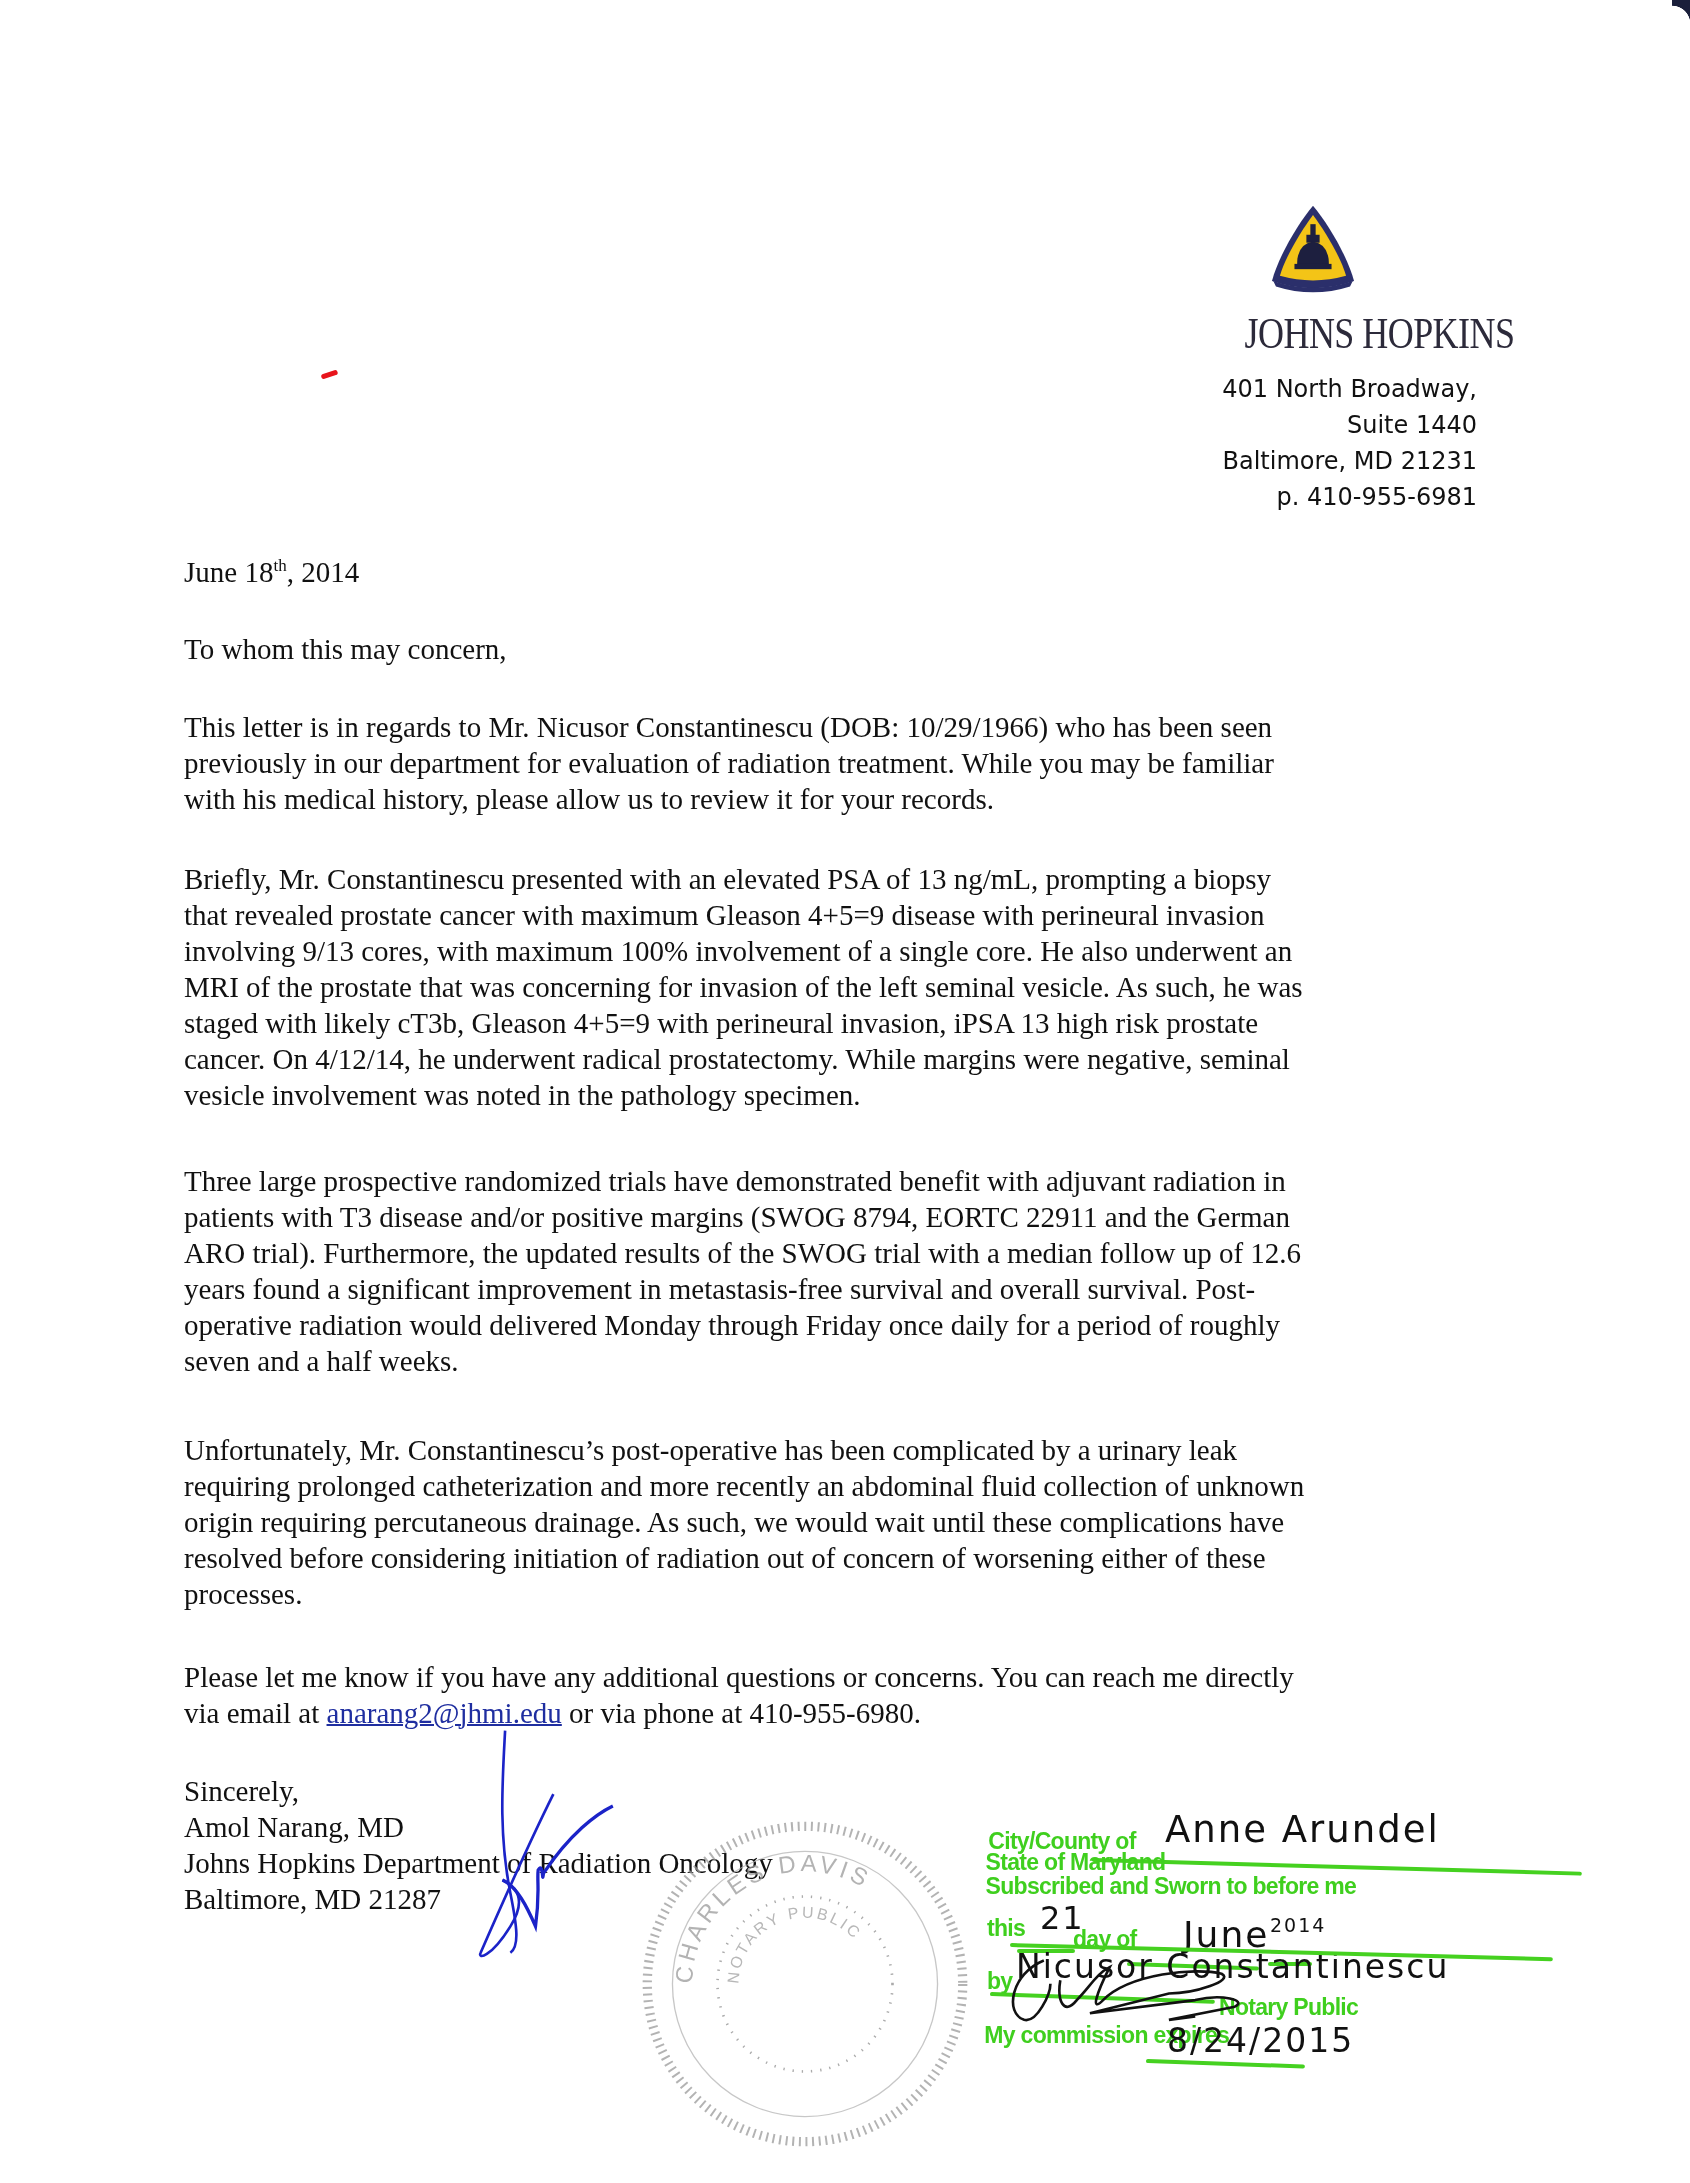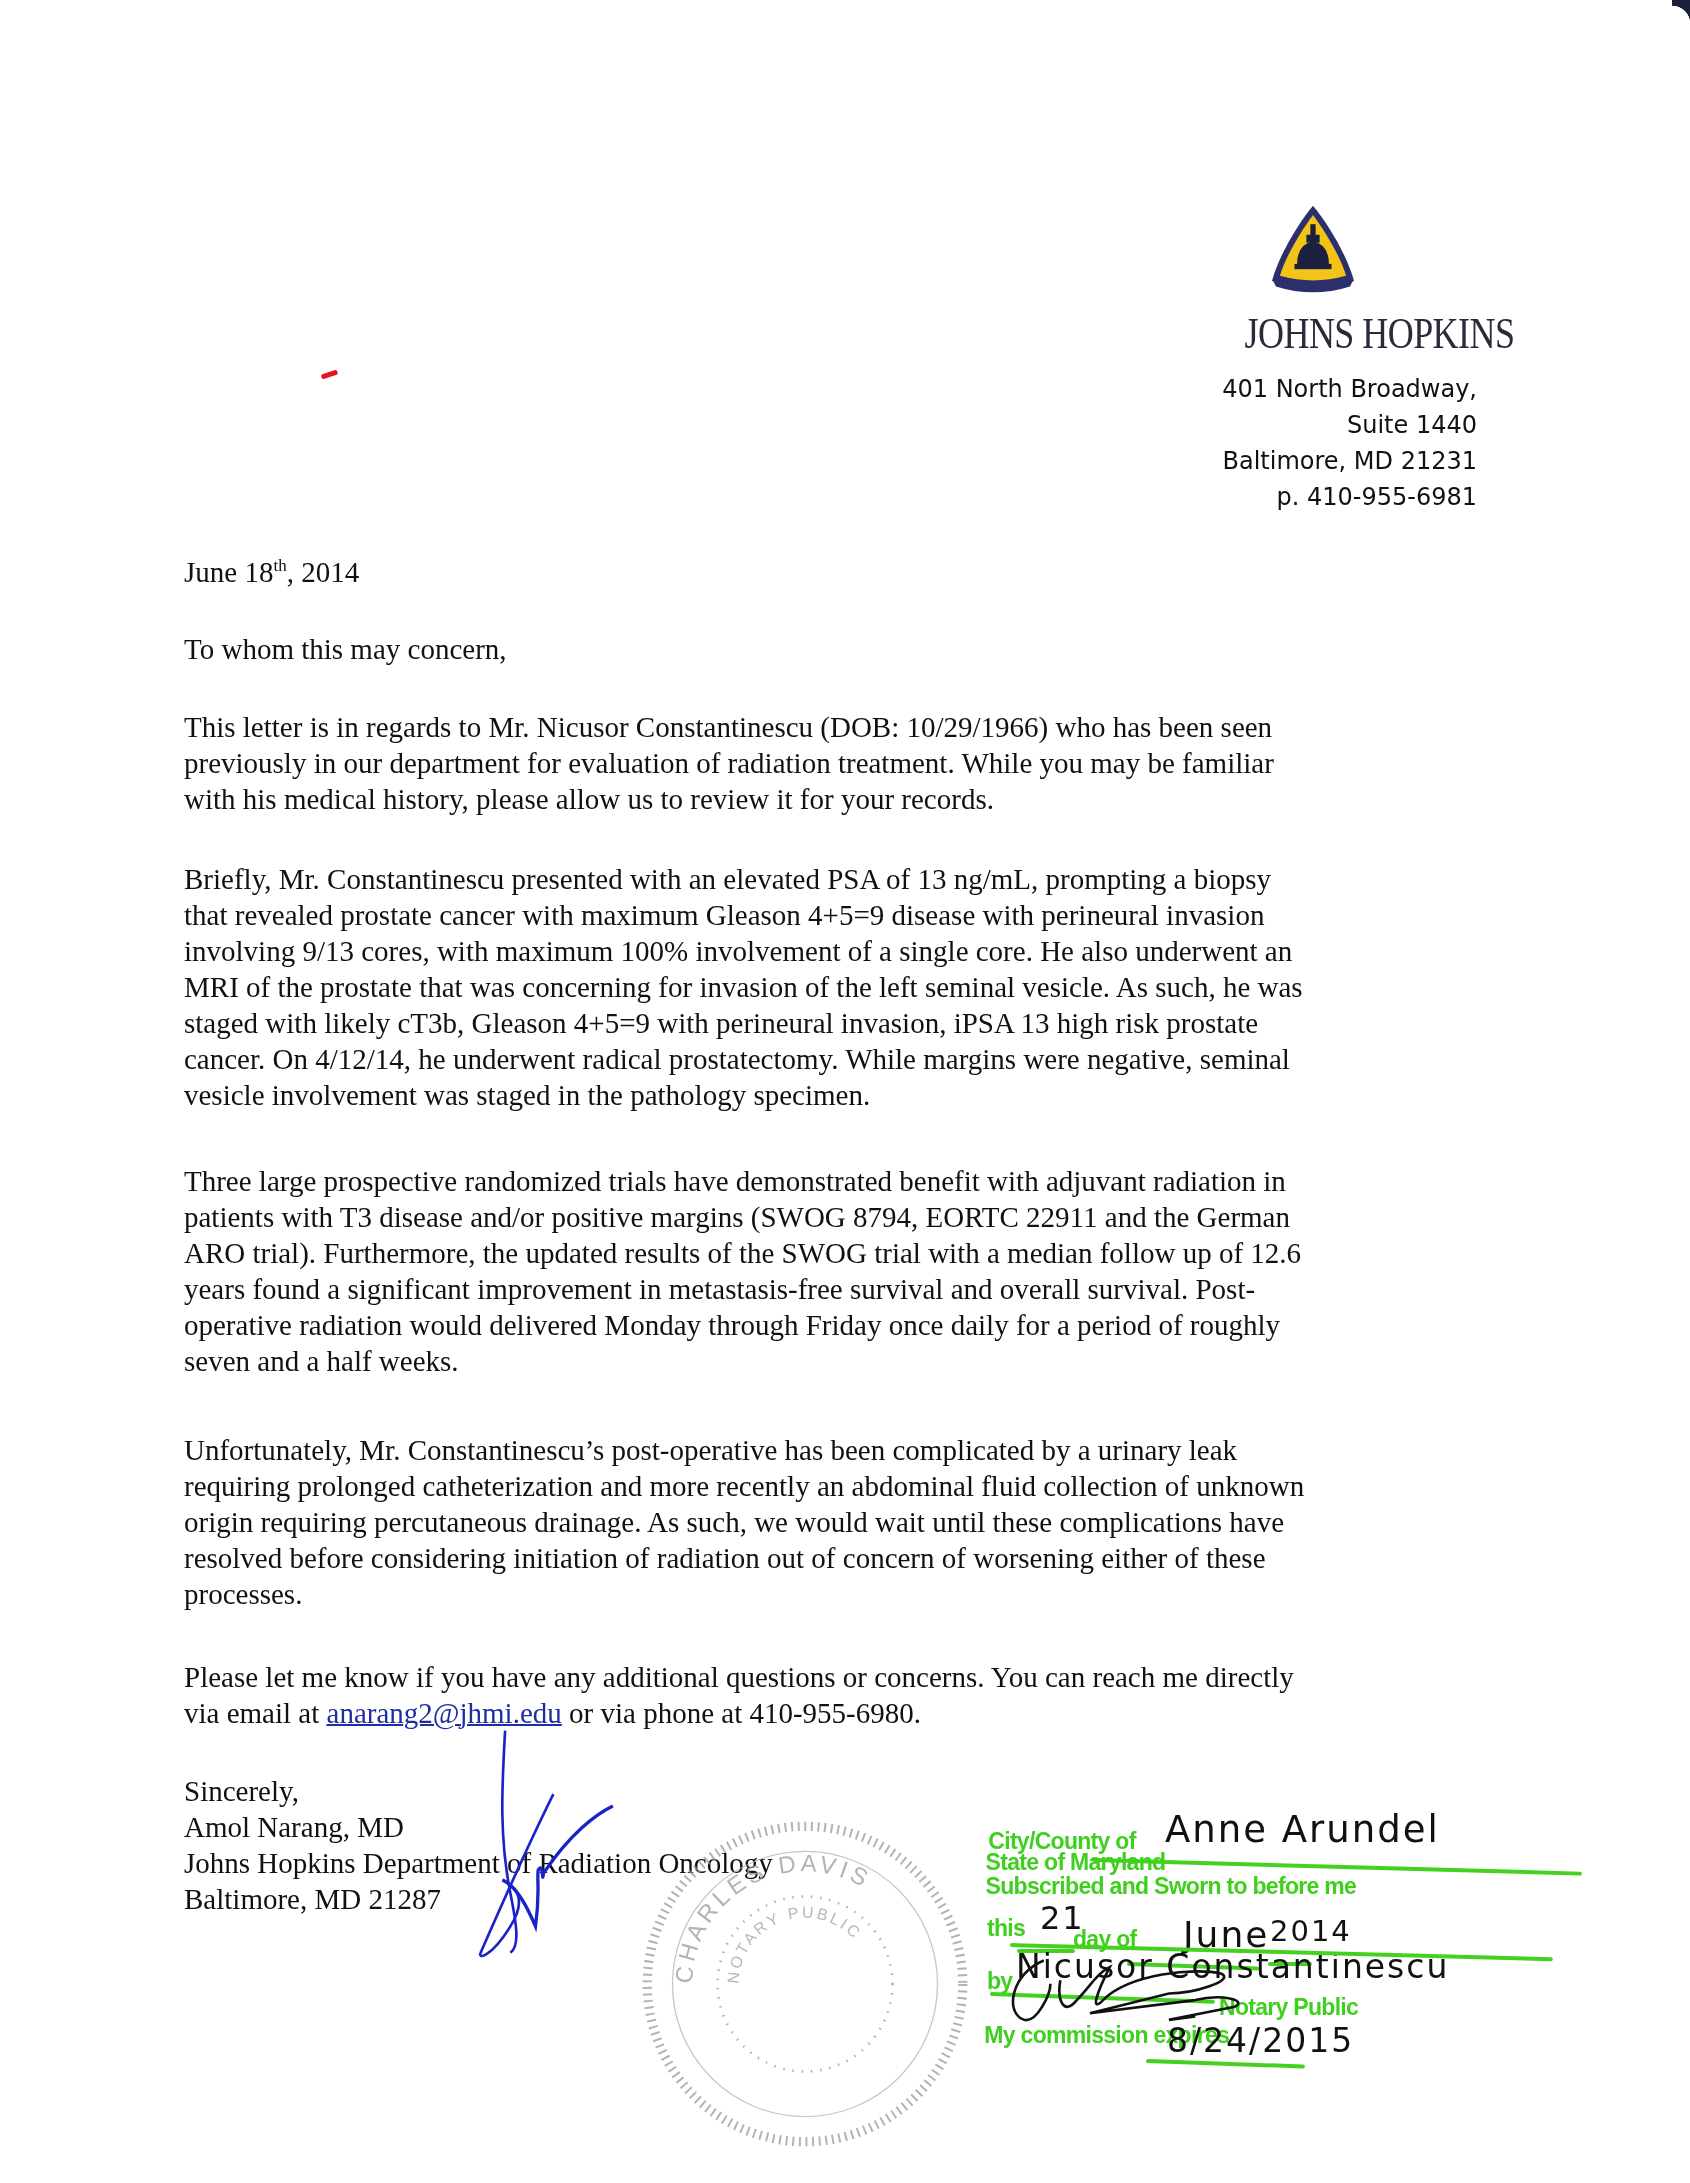--- a/index.html
+++ b/index.html
@@ -76,21 +76,21 @@
     <span class="ln">with his medical history, please allow us to review it for your records.</span>
   </div>
 
   <div class="txt" style="top:861px;">
     <span class="ln">Briefly, Mr. Constantinescu presented with an elevated PSA of 13 ng/mL, prompting a biopsy</span>
     <span class="ln">that revealed prostate cancer with maximum Gleason 4+5=9 disease with perineural invasion</span>
     <span class="ln">involving 9/13 cores, with maximum 100% involvement of a single core. He also underwent an</span>
     <span class="ln">MRI of the prostate that was concerning for invasion of the left seminal vesicle. As such, he was</span>
     <span class="ln">staged with likely cT3b, Gleason 4+5=9 with perineural invasion, iPSA 13 high risk prostate</span>
     <span class="ln">cancer. On 4/12/14, he underwent radical prostatectomy. While margins were negative, seminal</span>
-    <span class="ln">vesicle involvement was staged in the pathology specimen.</span>
+    <span class="ln">vesicle involvement was noted in the pathology specimen.</span>
   </div>
 
   <div class="txt" style="top:1163px;">
     <span class="ln">Three large prospective randomized trials have demonstrated benefit with adjuvant radiation in</span>
     <span class="ln">patients with T3 disease and/or positive margins (SWOG 8794, EORTC 22911 and the German</span>
     <span class="ln">ARO trial).  Furthermore, the updated results of the SWOG trial with a median follow up of 12.6</span>
     <span class="ln">years found a significant improvement in metastasis-free survival and overall survival. Post-</span>
     <span class="ln">operative radiation would delivered Monday through Friday once daily for a period of roughly</span>
     <span class="ln">seven and a half weeks.</span>
   </div>
@@ -143,21 +143,21 @@
     <div class="ul" style="left:109px; top:70px; width:490px; transform:rotate(1.6deg); transform-origin:left;"></div>
     <div class="g" style="left:2.6px; top:61px;">State of Maryland</div>
     <div class="g" style="left:2.6px; top:85px;">Subscribed and Sworn to before me</div>
 
     <div class="g" style="left:4px; top:127px;">this</div>
     <div class="hw" style="left:57px; top:111px; font-size:32px;">21</div>
     <div class="ul" style="left:34px; top:161px; width:58px;"></div>
     <div class="g" style="left:90px; top:138px;">day of</div>
     <div class="hw" style="left:154px; top:126px; font-size:36px;margin-left:46px;">June</div>
     <div class="ul" style="left:144px; top:174px; width:132px; transform:rotate(2deg); transform-origin:left;"></div>
-    <div class="hw" style="left:287px; top:126px; font-size:29px;">2014</div>
+    <div class="hw" style="left:287px; top:126px; font-size:19px;">2014</div>
     <div class="ul" style="left:285px; top:174px; width:44px;"></div>
 
     <div class="g" style="left:4px; top:180px;">by</div>
     <div class="hw" style="left:33px; top:159px; font-size:33px;">Nicusor Constantinescu</div>
   </div>
   <div class="notary" style="top:1961px; height:132px;">
     <div class="ul" style="left:26.5px; top:-18.5px; width:543px; transform:rotate(1.5deg); transform-origin:left;"></div>
     <div class="ul" style="left:6.6px; top:30.5px; width:225px; transform:rotate(2deg); transform-origin:left;"></div>
     <div class="g" style="left:236px; top:33px;">Notary Public</div>
     <div class="g" style="left:1.3px; top:61px;">My commission expires</div>

